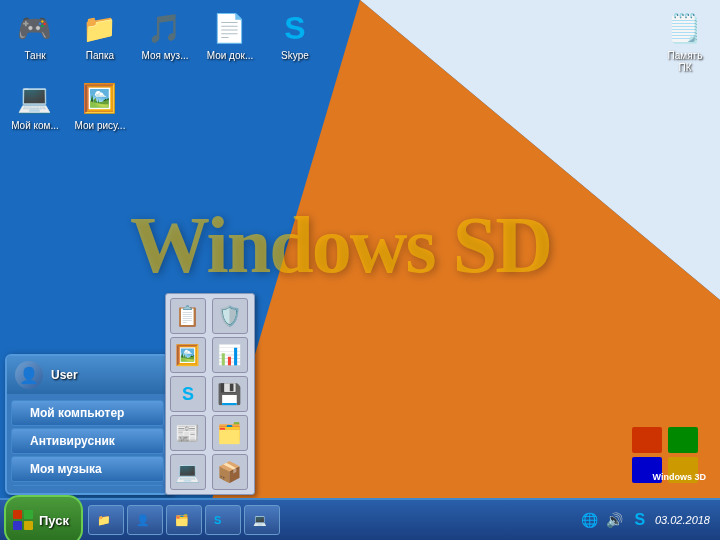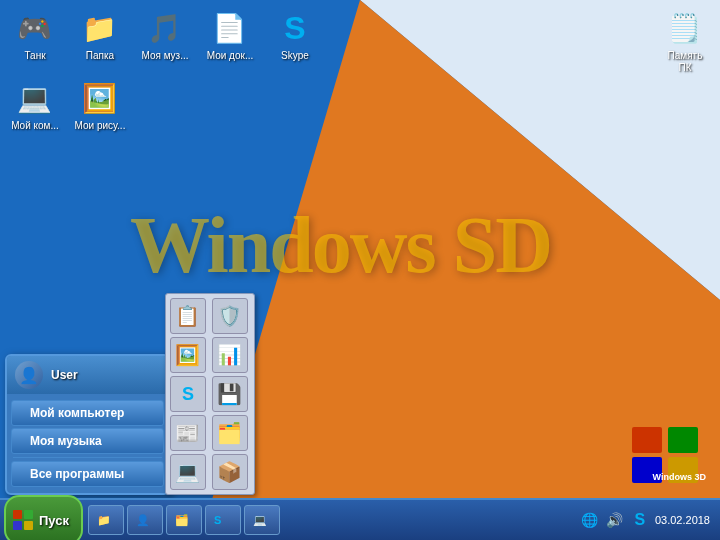--- a/index.html
+++ b/index.html
@@ -287,20 +287,21 @@
       justify-content: center;
       font-size: 14px;
       cursor: pointer;
     }
 
     .tray-clock {
       font-size: 11px;
       color: #fff;
       text-align: center;
       line-height: 1.3;
+      font-style: italic;
     }
   </style>
 </head>
 <body>
 
 <div class="desktop-bg">
   <svg viewBox="0 0 720 540" xmlns="http://www.w3.org/2000/svg">
 
     <rect width="720" height="540" fill="#1a6abf"></rect>
 
@@ -355,23 +356,23 @@
   </div>
 </div>
 
 <div class="start-menu">
   <div class="start-menu-header">
     <div class="start-menu-avatar">👤</div>
     <span class="start-menu-username">User</span>
   </div>
   <div style="height:4px;"></div>
   <div class="start-menu-item">Мой компьютер</div>
+  <div class="start-menu-item">Антивирусник</div>
   <div class="start-menu-item">Моя музыка</div>
   <div class="start-menu-divider"></div>
-  <div class="start-menu-item">Все программы</div>
 </div>
 
 <div class="quick-panel">
   <div class="quick-icon">📋</div>
   <div class="quick-icon">🛡️</div>
   <div class="quick-icon">🖼️</div>
   <div class="quick-icon">📊</div>
   <div class="quick-icon" style="font-size:18px;font-weight:bold;color:#00aff0;">S</div>
   <div class="quick-icon">💾</div>
   <div class="quick-icon">📰</div>

